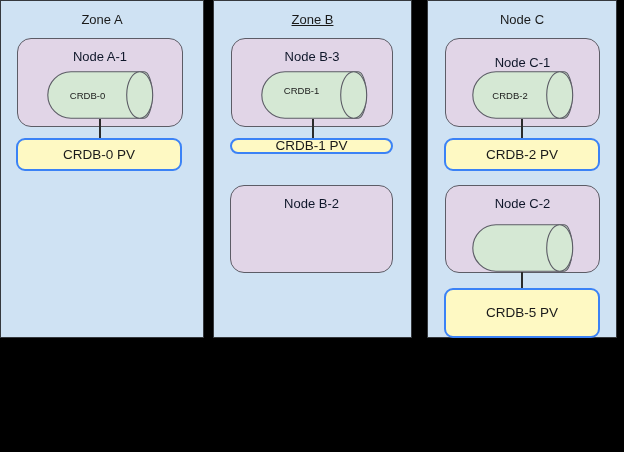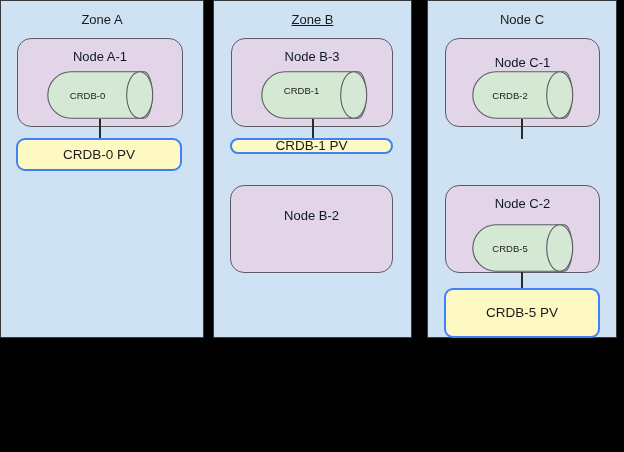--- a/index.html
+++ b/index.html
@@ -136,41 +136,41 @@
     <div class="cyl" style="left: 261px; top: 71px; width: 106px; height: 39px;">
       <svg width="106" height="48" viewBox="0 0 106 48">
         <path d="M 24.000000000000004 0.8 L 97.2 0.8 A 8 23.200000000000003 0 0 1 97.2 47.2 L 24.000000000000004 47.2 A 23.200000000000003 23.200000000000003 0 0 1 24.000000000000004 0.8 Z" fill="#d5e8d4" stroke="#5c5c66" stroke-width="1.1"></path>
         <ellipse cx="92.7" cy="24" rx="13" ry="23.200000000000003" fill="#d5e8d4" stroke="#5c5c66" stroke-width="1.1"></ellipse>
       </svg>
       <div class="cyl-label" style="right: 25px;">CRDB-1</div>
     </div>
     <div class="connector" style="left: 312px; top: 119px; height: 20px;"></div>
     <div class="pv" style="left: 230px; top: 138px; width: 163px; height: 16px;">CRDB-1 PV</div>
     <div class="node" style="left: 230px; top: 185px; width: 163px; height: 88px;">
-      <div class="node-title" style="top: 10px; margin-top: 12px;">Node B-2</div>
+      <div class="node-title" style="top: 10px;">Node B-2</div>
     </div>
     <div class="zone" style="left: 427px; top: 0px; width: 190px; height: 338px;">
       <div class="zone-title" style="top: 11px;">Node C</div>
     </div>
     <div class="node" style="left: 445px; top: 38px; width: 155px; height: 89px;">
       <div class="node-title" style="top: 16px;">Node C-1</div>
     </div>
     <div class="cyl" style="left: 472px; top: 71px; width: 101px; height: 48px;">
       <svg width="101" height="48" viewBox="0 0 101 48">
         <path d="M 24.000000000000004 0.8 L 92.2 0.8 A 8 23.200000000000003 0 0 1 92.2 47.2 L 24.000000000000004 47.2 A 23.200000000000003 23.200000000000003 0 0 1 24.000000000000004 0.8 Z" fill="#d5e8d4" stroke="#5c5c66" stroke-width="1.1"></path>
         <ellipse cx="87.7" cy="24" rx="13" ry="23.200000000000003" fill="#d5e8d4" stroke="#5c5c66" stroke-width="1.1"></ellipse>
       </svg>
       <div class="cyl-label" style="right: 25px;">CRDB-2</div>
     </div>
     <div class="connector" style="left: 521px; top: 119px; height: 20px;"></div>
+    <div class="pv" style="left: 444px; top: 138px; width: 156px; height: 33px;">CRDB-2 PV</div>
     <div class="node" style="left: 445px; top: 185px; width: 155px; height: 88px;">
       <div class="node-title" style="top: 10px;">Node C-2</div>
     </div>
     <div class="cyl" style="left: 472px; top: 224px; width: 101px; height: 48px;">
       <svg width="101" height="48" viewBox="0 0 101 48">
         <path d="M 24.000000000000004 0.8 L 92.2 0.8 A 8 23.200000000000003 0 0 1 92.2 47.2 L 24.000000000000004 47.2 A 23.200000000000003 23.200000000000003 0 0 1 24.000000000000004 0.8 Z" fill="#d5e8d4" stroke="#5c5c66" stroke-width="1.1"></path>
         <ellipse cx="87.7" cy="24" rx="13" ry="23.200000000000003" fill="#d5e8d4" stroke="#5c5c66" stroke-width="1.1"></ellipse>
       </svg>
-      <div class="cyl-label" style="right: 25px;">CRDB-5</div>
     </div>
     <div class="connector" style="left: 521px; top: 272px; height: 18px;"></div>
     <div class="pv" style="left: 444px; top: 288px; width: 156px; height: 50px;">CRDB-5 PV</div>
   </div>
 
 </body></html>

